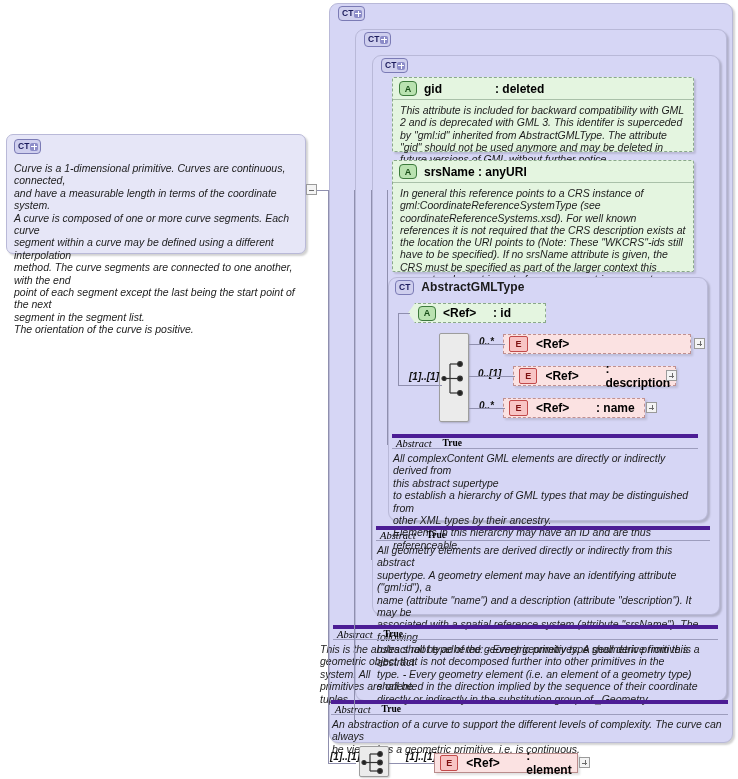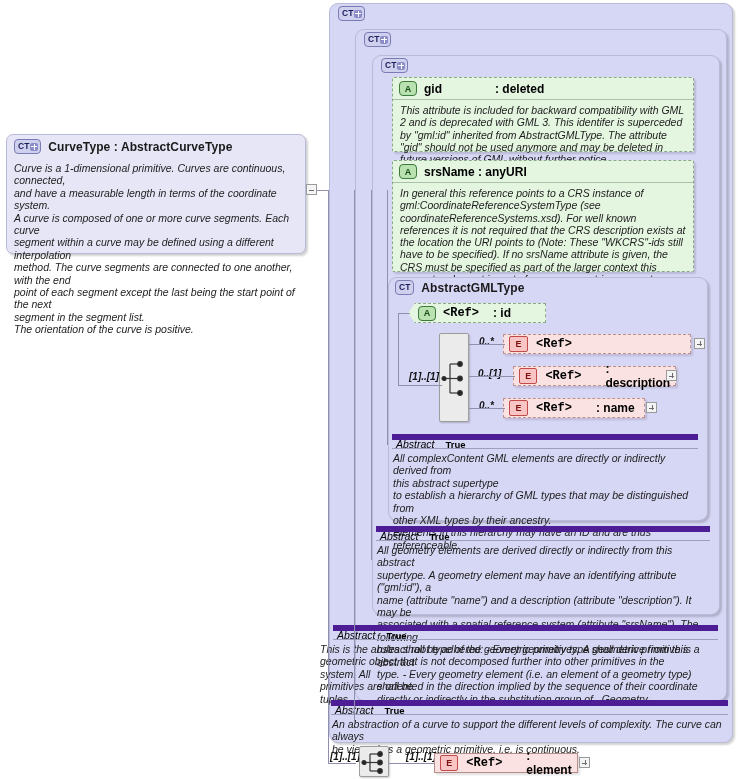--- a/index.html
+++ b/index.html
@@ -18,21 +18,20 @@
     border:1px solid #b9b9d8;
     border-radius:9px 9px 9px 9px;
     box-shadow:2px 2px 2px rgba(0,0,0,.18);
     box-sizing:border-box;
   }
   .ct-title{
     position:absolute;
     left:9px;
     top:4px;
     display:flex;
-    align-items:center;
     gap:7px;
     white-space:nowrap;
     font-weight:bold;
     font-size:12px;
     color:#1a1a1a;
   }
   .ct-title .tt{letter-spacing:.1px;}
 
   
   .icon-ct{
@@ -123,21 +122,21 @@
   .el-box.solid{border:1px solid #b98c8c;}
   .icon-e{
     display:inline-flex;align-items:center;justify-content:center;
     width:17px;height:14px;
     border:1px solid #c24a4a;
     background:#f8c4c4;
     border-radius:2px;
     font-size:9px;font-weight:bold;color:#7e1212;
     margin-right:8px;
   }
-  .nm{margin-right:6px;font-family:Liberation Mono, monospace;}
+  .nm{margin-right:6px;}
   .ty{}
 
   
   .plus-sq{
     position:absolute;
     width:11px;height:11px;
     border:1px solid #9a9a9a;
     background:#f4f4f4;
     box-sizing:border-box;
   }
@@ -163,23 +162,24 @@
     box-sizing:border-box;
     box-shadow:1px 1px 2px rgba(0,0,0,.2);
   }
 
   
   .absrow{
     position:absolute;
     display:flex;align-items:center;gap:11px;
     font-size:10.5px;
     border-bottom:1px solid #9d9dbd;
-    border-top:6px solid #4c1d95;
+    border-top:4px solid #4c1d95;
     box-sizing:border-box;
     padding-left:4px;
+    font-family:Liberation Serif, serif;
   }
   .absrow .k{font-style:italic;}
   .absrow .v{font-weight:bold;font-size:9.5px;}
   .docblock{
     position:absolute;
     font-style:italic;
     font-size:10.5px;
     line-height:12.4px;
     color:#1c1c1c;
     white-space:pre-line;
@@ -355,21 +355,20 @@
 <div class="docblock" style="left:332px;top:718px;width:392px;">An abstraction of a curve to support the different levels of complexity. The curve can always
 be viewed as a geometric primitive, i.e. is continuous.</div>
 
 <div class="ct-box" style="left:6px;top:134px;width:300px;height:120px;background:#e6e6f7;border:1px solid #b9b9d8;border-radius:7px;">
 </div>
 <div class="ct-title" style="left:14px;top:139px;">
   <span class="icon-ct">
     <span>CT</span>
       <span class="plus"></span>
   </span>
-  <span class="tt">CurveType : AbstractCurveType</span>
 </div>
 <div class="docblock" style="left:14px;top:162px;width:286px;">Curve is a 1-dimensional primitive. Curves are continuous, connected,
 and have a measurable length in terms of the coordinate system.
 A curve is composed of one or more curve segments. Each curve
 segment within a curve may be defined using a different interpolation
 method. The curve segments are connected to one another, with the end
 point of each segment except the last being the start point of the next
 segment in the segment list.
 The orientation of the curve is positive.</div>
 

